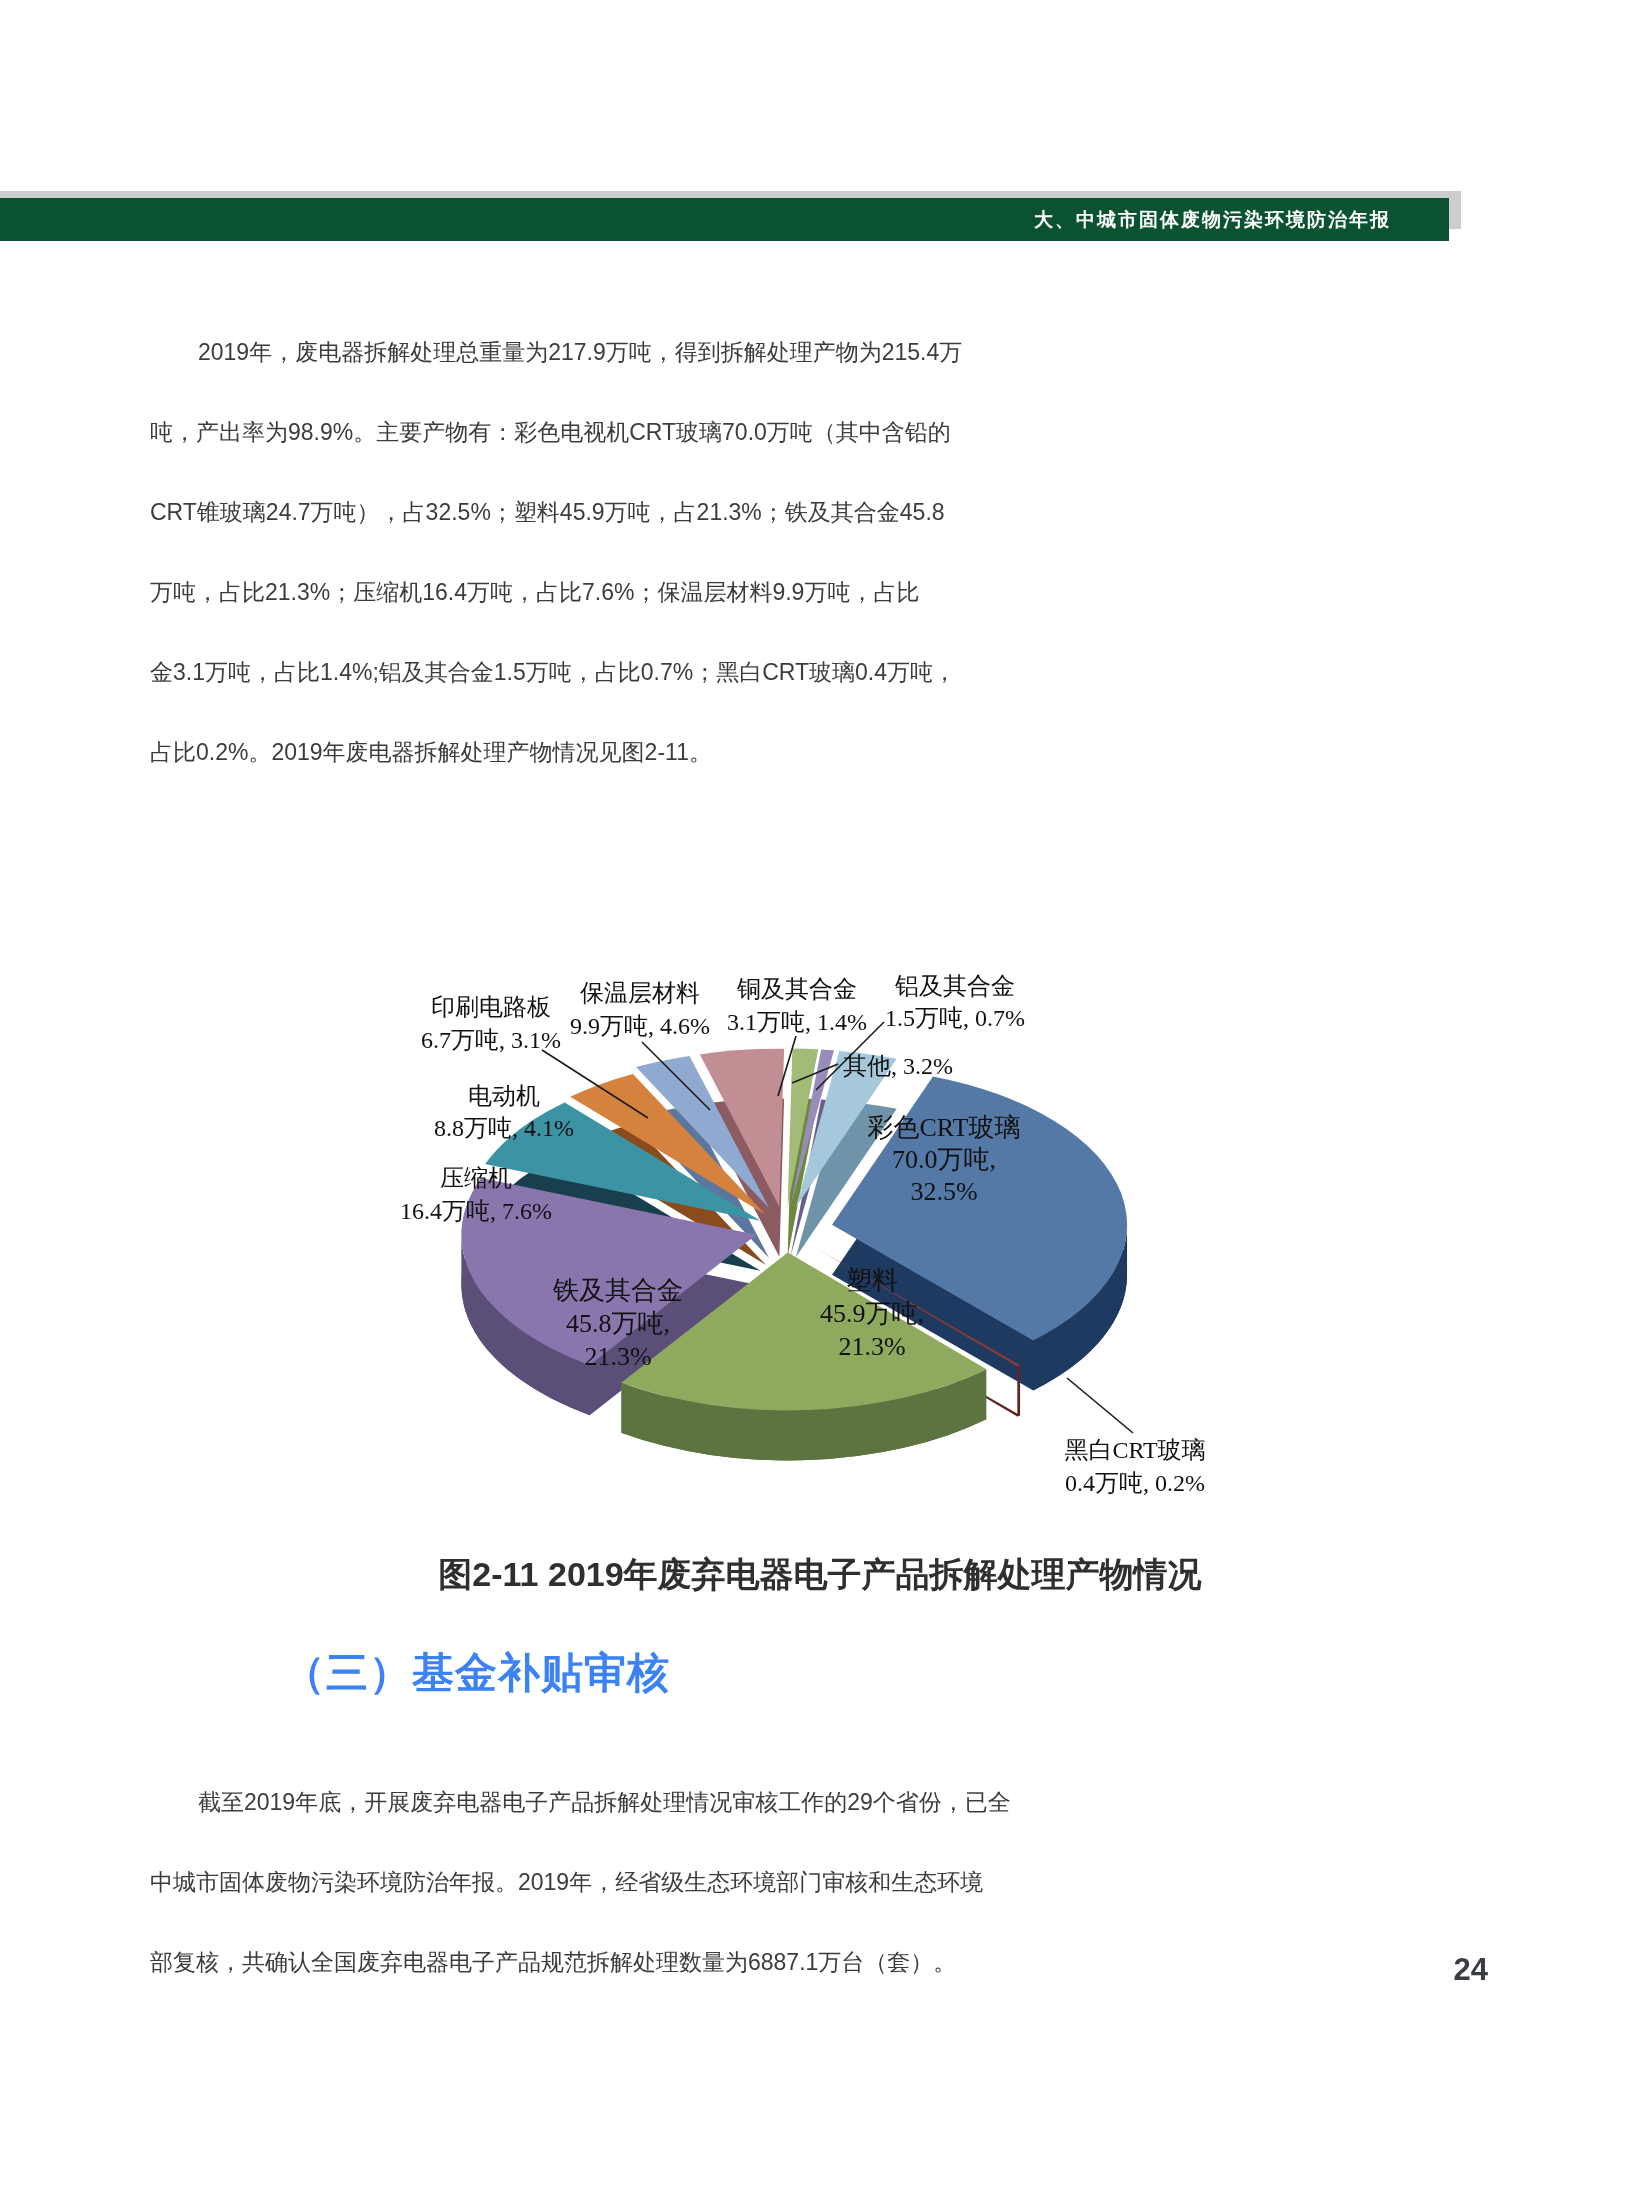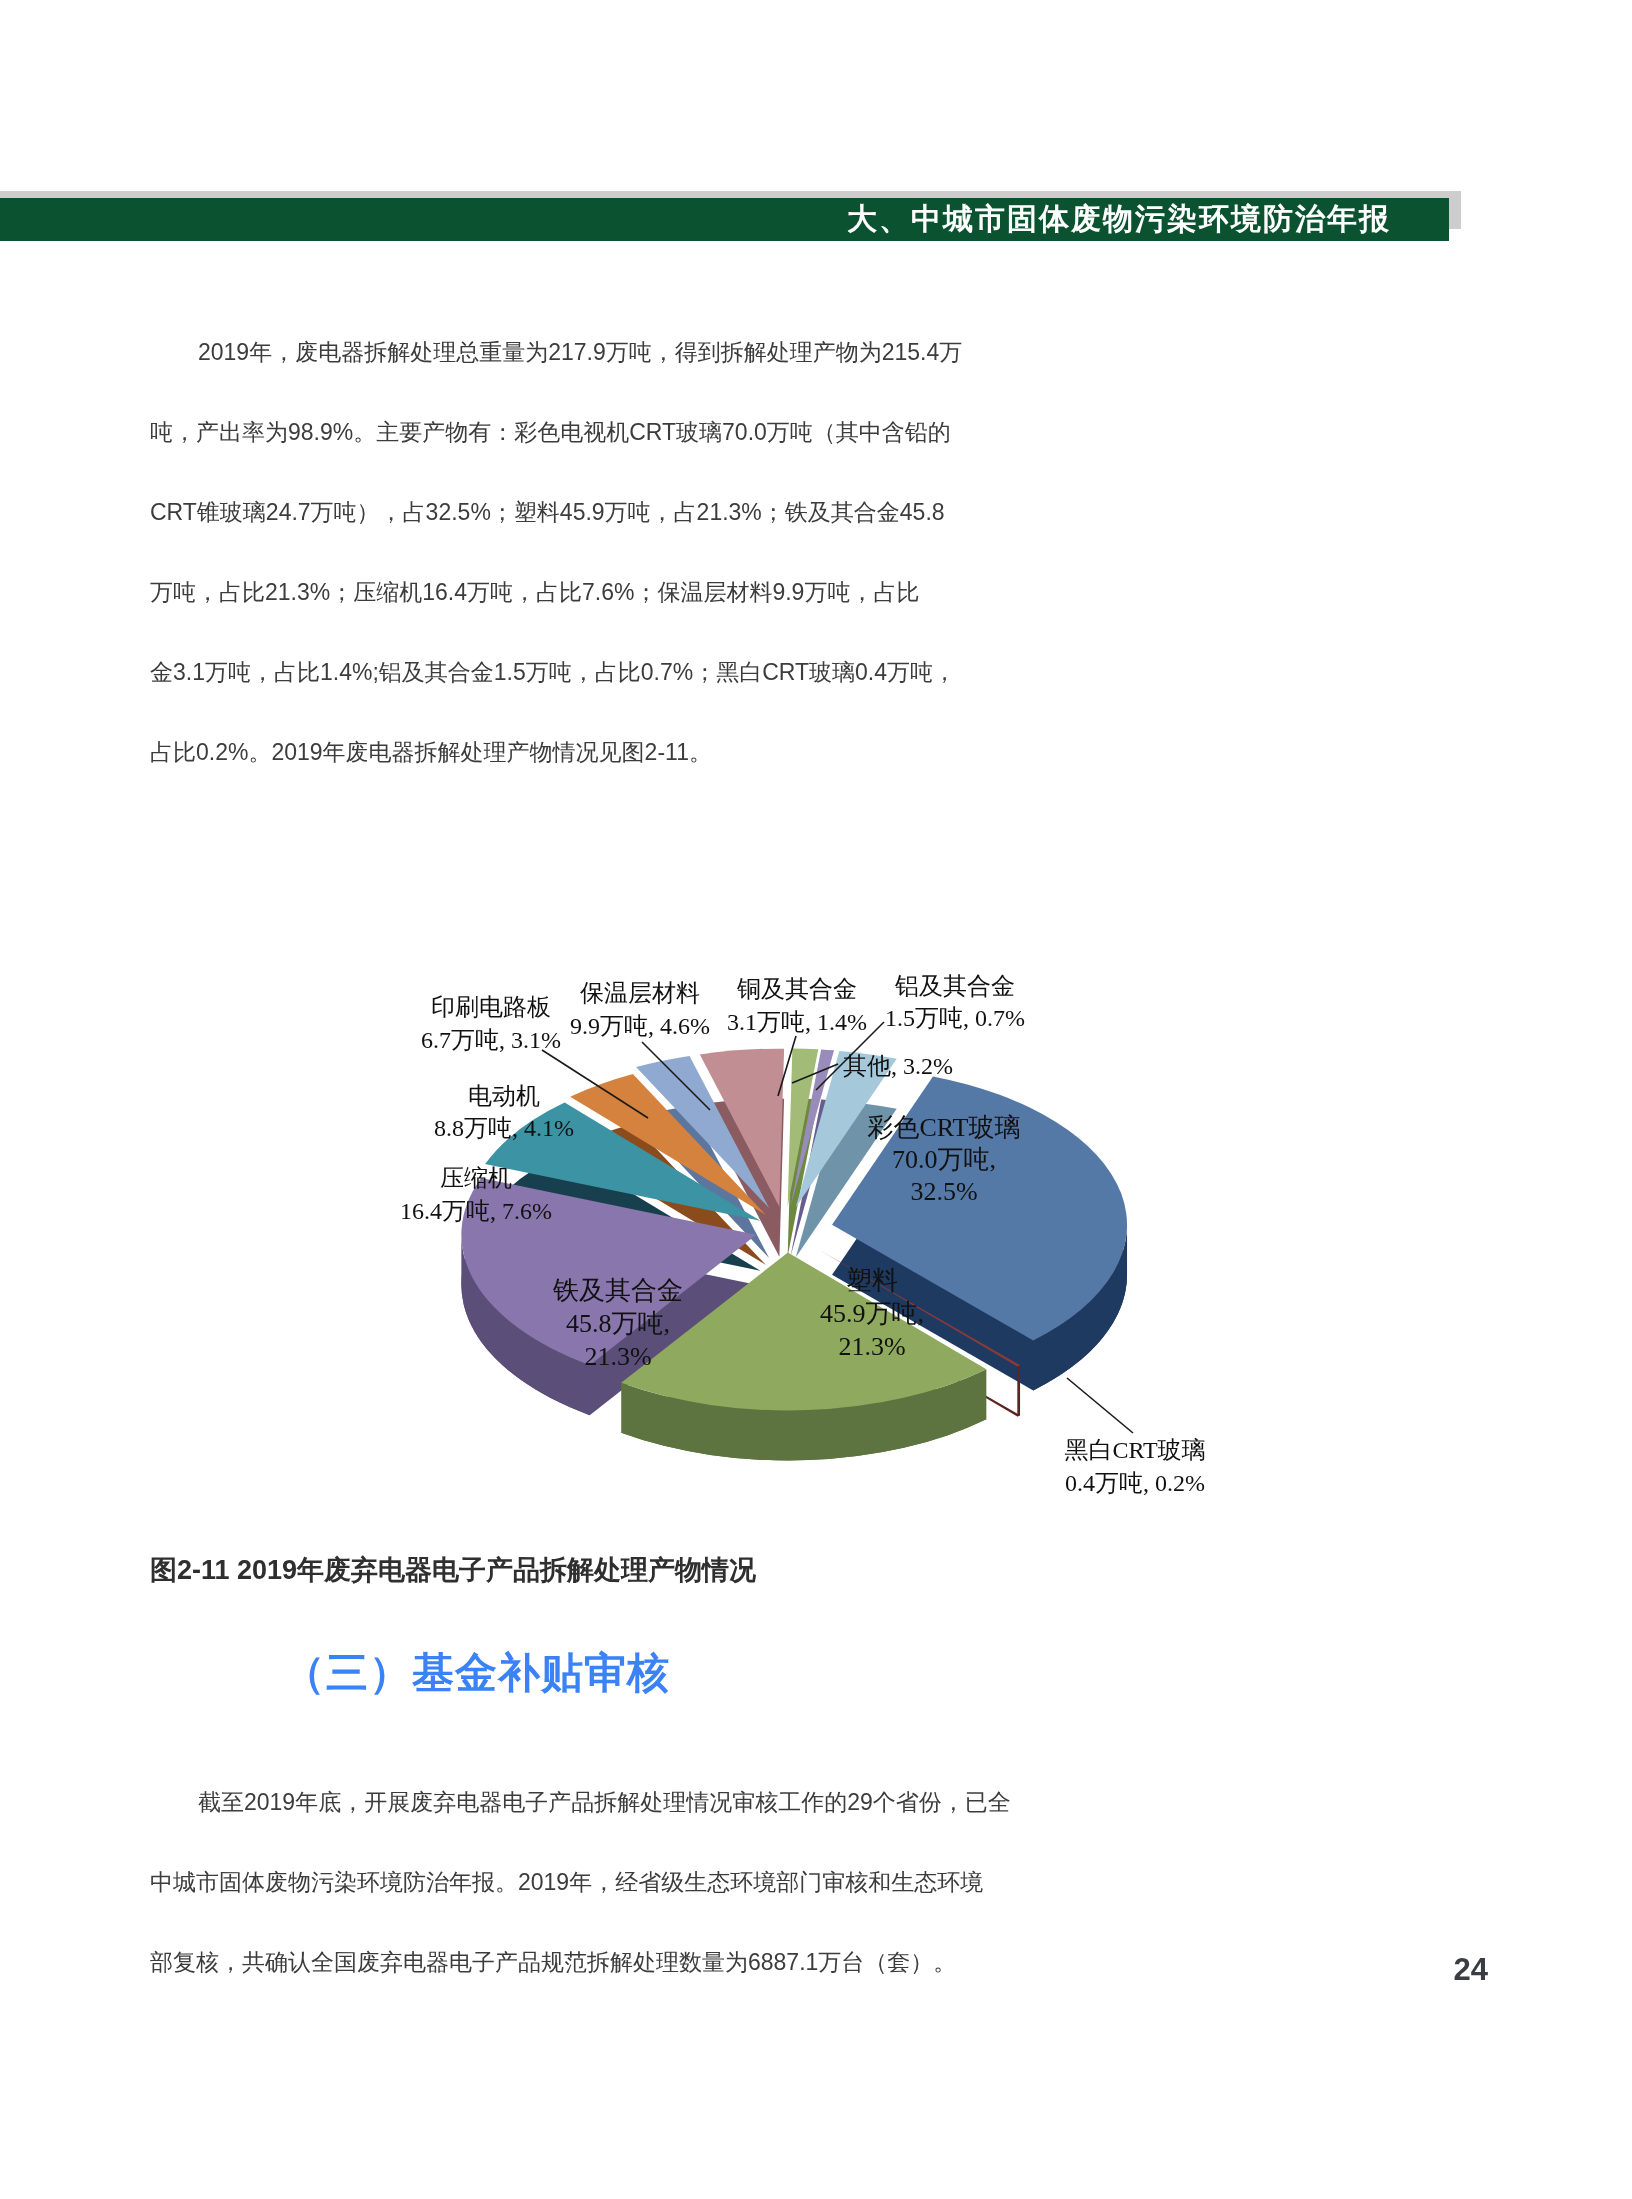--- a/index.html
+++ b/index.html
@@ -4,37 +4,37 @@
 <style>
   html,body{margin:0;padding:0;}
   body{
     width:1632px;height:2199px;position:relative;background:#ffffff;
     font-family:"Liberation Sans",sans-serif;overflow:hidden;
   }
   
   .hdr-strip{position:absolute;left:0;top:191px;width:1461px;height:38px;background:#CDCDCD;}
   .hdr-bar{position:absolute;left:0;top:198px;width:1449px;height:43px;background:#0B5330;
     display:flex;align-items:center;justify-content:flex-end;padding-right:58px;box-sizing:border-box;}
-  .hdr-bar span{color:#ffffff;font-size:30px;font-weight:bold;letter-spacing:2px;}
+  .hdr-bar span{color:#ffffff;font-size:19px;font-weight:bold;letter-spacing:2px;}
   
   .para{position:absolute;left:150px;width:1340px;color:#3C3C3C;font-size:23px;}
   .pline{height:80px;line-height:80px;white-space:nowrap;overflow:hidden;
     text-align:justify;text-align-last:justify;}
   .pline.jfb::after{content:"";display:inline-block;width:100%;height:0;}
   .pline.first{padding-left:48px;width:1292px;}
   .pline.last{text-align:center;text-align-last:left;}
   #para1{top:312px;}
   #para2{top:1762px;}
   
   #chart{position:absolute;left:280px;top:950px;width:960px;height:585px;}
   #chart svg{overflow:visible;}
   .pie-label{font-family:"Liberation Serif",serif;fill:#111111;}
   
-  .caption{position:absolute;left:150px;top:1552px;width:1340px;
-    color:#2F2F2F;font-size:27px;font-weight:600;}
+  .caption{position:absolute;left:150px;top:1552px;width:1340px;text-align:center;
+    color:#2F2F2F;font-size:34px;font-weight:600;}
   .sec-head{position:absolute;left:283px;top:1645px;color:#3b82f6;font-size:42px;font-weight:bold;letter-spacing:1px;}
   
   .pageno{position:absolute;top:1952px;right:144px;color:#3A3D42;font-size:31px;font-weight:bold;}
 </style>
 </head>
 <body>
 
 <div class="hdr-strip"></div>
 <div class="hdr-bar">
   <span>大、中城市固体废物污染环境防治年报</span>

